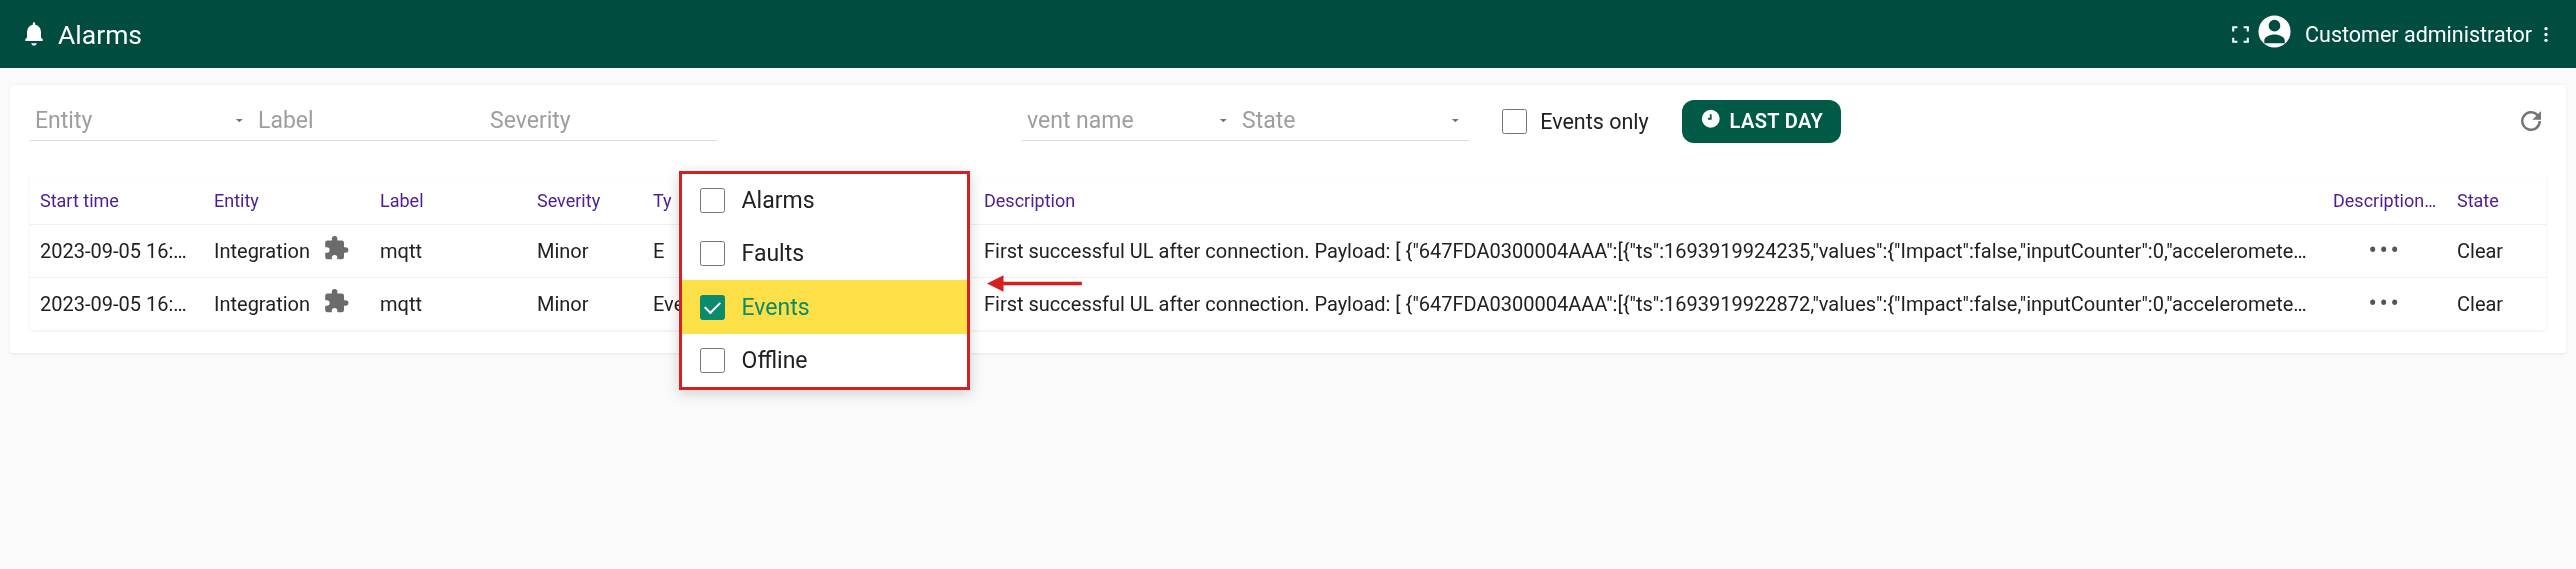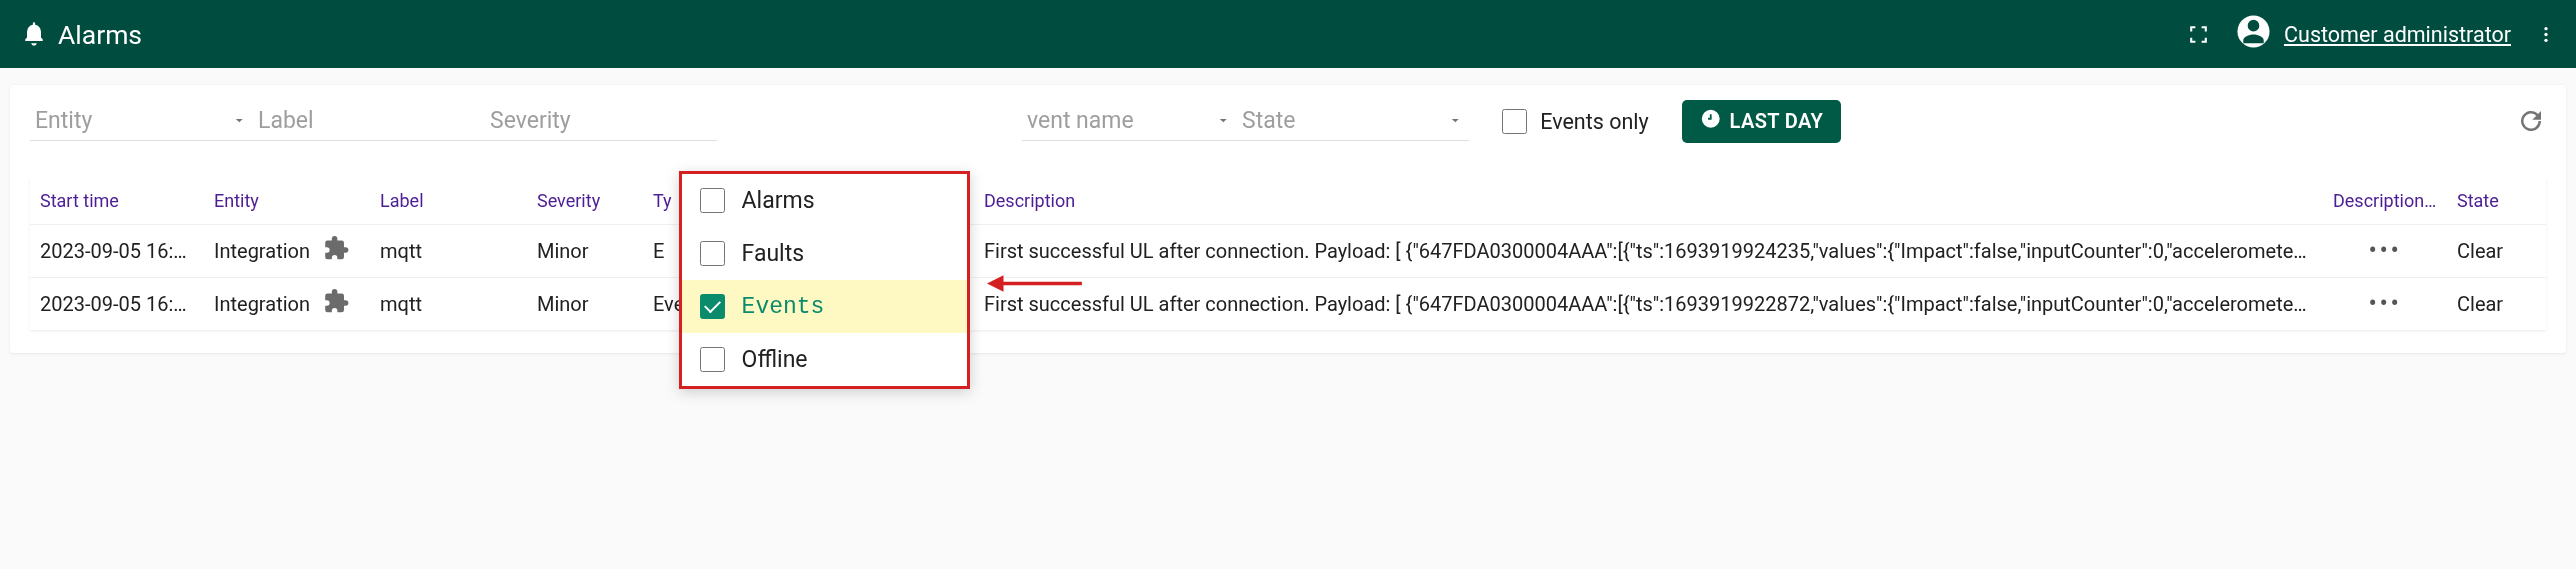--- a/index.html
+++ b/index.html
@@ -2,21 +2,21 @@
 <html><head>
 <meta charset="utf-8">
 <style>
   * { box-sizing: border-box; margin: 0; padding: 0; }
   html, body { width: 2576px; height: 570px; font-family: Roboto, Arial, sans-serif; font-size: 21.5px; background: #fafafa; color: #212121; }
   
   
   .topbar { height: 68px; background: #004d3f; color: #fff; display: flex; align-items: center; padding: 0 20px; }
   .topbar .title { display: flex; align-items: center; gap: 10px; font-size: 26.5px; font-weight: 400; }
   .topbar .spacer { flex: 1; }
-  .topbar .right { display: flex; align-items: center; gap: 25px; text-decoration: underline; }
+  .topbar .right { display: flex; align-items: center; gap: 4px; }
   .user { display: flex; align-items: center; gap: 13.2px; }
   .topbar svg { fill: #fff; }
   .icon-btn { display: flex; align-items: center; justify-content: center; cursor: pointer; }
   
   
   .filter-wrap { padding: 16.6px 10px 6.6px; }
   .filter-card { background: #fff; border-radius: 3.3px; box-shadow: 0 0.8px 2.5px rgba(0,0,0,.08); padding: 15px 20px 23px; position: relative; }
   .filter-row { display: flex; align-items: center; gap: 0; }
   .field { position: relative; border-bottom: 0.8px solid #ddd; min-width: 207px; height: 40px; display: flex; align-items: center; padding: 0 5px; }
   .field .label { color: #9e9e9e; font-size: 23px; }
@@ -26,29 +26,29 @@
   .field-label { width: 232px; }
   .field-severity { width: 232px; }
   .field-type-gap { width: 281px; }
   .field-eventname { width: 215px; margin-left: 24px; }
   .field-state { width: 232px; }
   .raised { display: flex; align-items: center; gap: 13.2px; margin-left: 33px; }
   .cb { width: 25px; height: 25px; border: 1.7px solid #757575; border-radius: 2.5px; display: flex; align-items: center; justify-content: center; }
   .cb.checked { background: #0a8b6c; border-color: #0a8b6c; }
   .cb.checked::after { content: ""; width: 6.6px; height: 13.2px; border: solid #fff; border-width: 0 2.5px 2.5px 0; transform: rotate(45deg); margin-top: -3.3px; }
   
-  .lastday { margin-left: 33px; background: #005a46; color: #fff; border-radius: 5px; padding: 8.3px 18px; display: flex; align-items: center; gap: 8.3px; font-size: 20px; font-weight: 600; letter-spacing: 0.4px; }
+  .lastday { margin-left: 33px; background: #005a46; color: #fff; border-radius: 12px; padding: 8.3px 18px; display: flex; align-items: center; gap: 8.3px; font-size: 20px; font-weight: 600; letter-spacing: 0.4px; }
   .lastday svg { fill: #fff; }
   .refresh { position: absolute; right: 20px; top: 21.5px; }
   .refresh svg { fill: #757575; width: 30px; height: 30px; }
   
   
   .popup { position: absolute; left: 669px; top: 86px; width: 291px; background: #fff; border: 3.3px solid #d42020; box-shadow: 0 3.3px 13.2px rgba(0,0,0,.18); z-index: 10; }
   .popup-item { display: flex; align-items: center; gap: 16.6px; padding: 13.2px 18px; font-size: 23px; }
-  .popup-item.selected { background: #fef9c3; color: #0a8b6c; font-family: Liberation Mono, monospace; }
+  .popup-item.selected { background: #fde047; color: #0a8b6c; }
   
   .arrow { position: absolute; left: 977px; top: 182px; z-index: 11; }
   .table-card { background: #fff; box-shadow: 0 0.8px 2.5px rgba(0,0,0,.08); }
   .thead, .trow { display: flex; align-items: center; }
   .thead { height: 46px; font-size: 18px; color: #4c1d95; }
   .trow { height: 53px; font-size: 20px; border-top: 0.8px solid #f0f0f0; }
   .cell { padding: 0 10px; white-space: nowrap; overflow: hidden; text-overflow: ellipsis; }
   .c-start { width: 174px; }
   .c-entity { width: 166px; display: flex; align-items: center; gap: 13.2px; }
   .c-label { width: 157px; }

